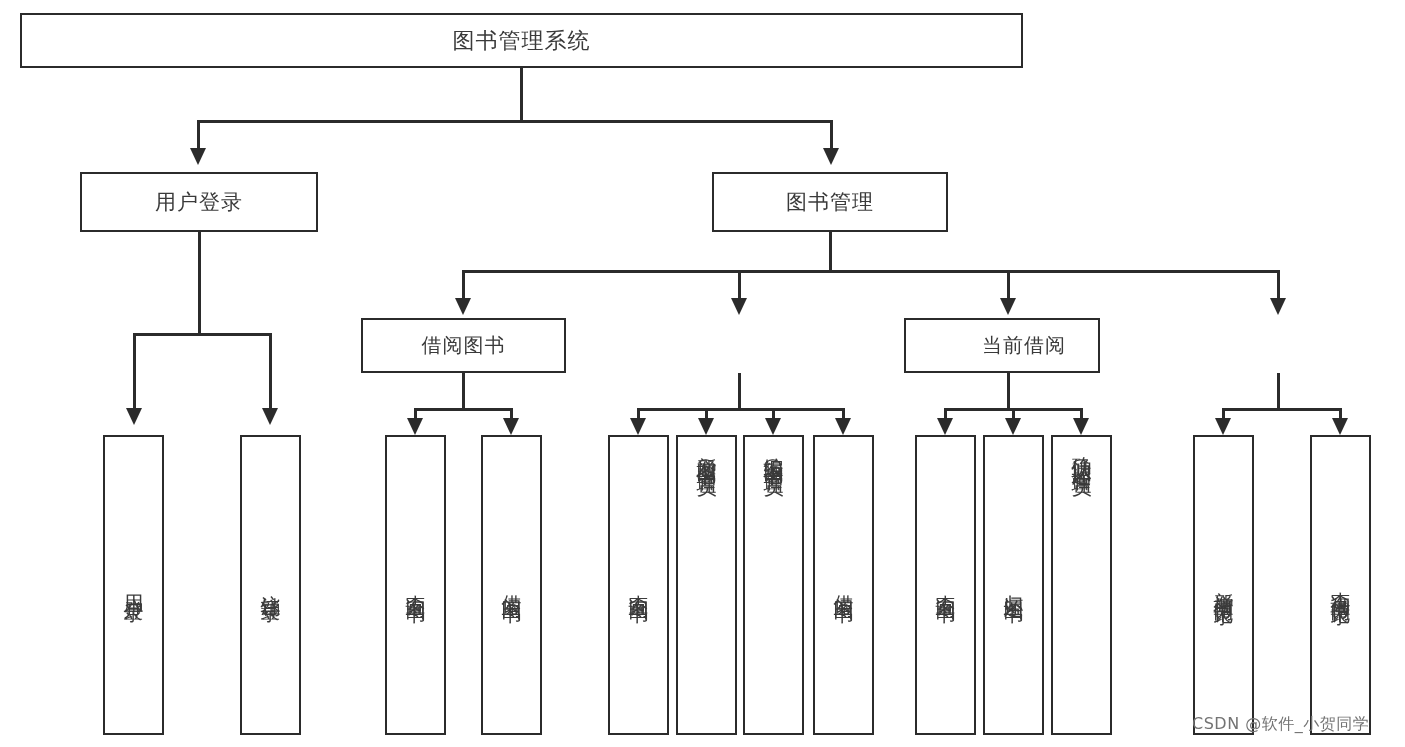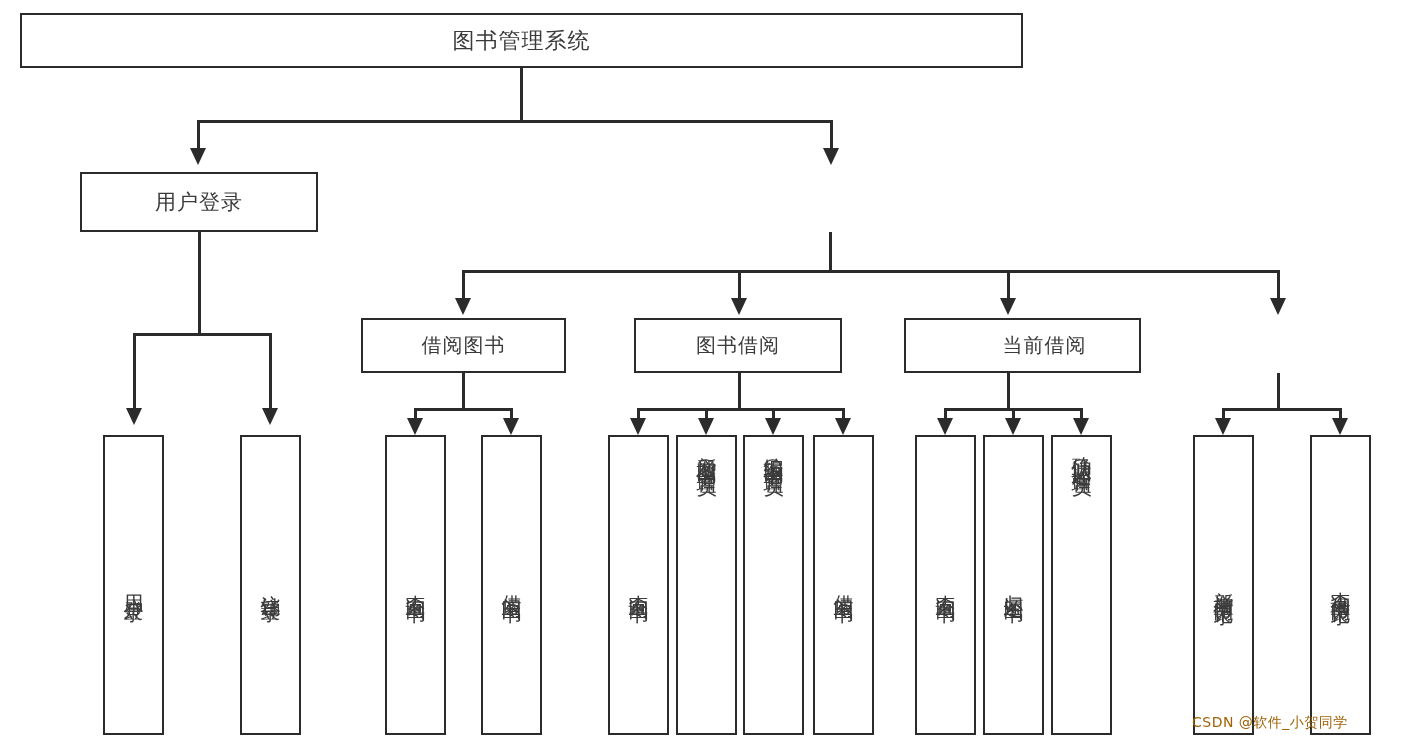--- a/index.html
+++ b/index.html
@@ -57,22 +57,22 @@
   .arrow {
     position: absolute;
     width: 0;
     height: 0;
     border-left: 8px solid transparent;
     border-right: 8px solid transparent;
     border-top: 17px solid #2b2b2b;
   }
   .watermark {
     position: absolute;
-    color: #a16207;
-    font-size: 14px;
+    color: #737373;
+    font-size: 16px;
     letter-spacing: 0.5px;
     white-space: nowrap;
     font-family: "DejaVu Sans", "Liberation Sans", sans-serif;
   }
 </style>
 </head>
 <body>
 
 <div id="canvas">
 
@@ -87,20 +87,23 @@
   <div class="vline" style="left:197px; top:120px; height:28px;"></div>
   <div class="arrow" style="left:190px; top:148px;"></div>
 
   <div class="vline" style="left:830px; top:120px; height:28px;"></div>
   <div class="arrow" style="left:823px; top:148px;"></div>
 
   <div class="node level1" style="left:80px; top:172px; width:238px; height:60px;">
     <span class="node-label">用户登录</span>
   </div>
 
+  <div class="node level1" style="left:712px; top:172px; width:236px; height:60px;">
+    <span class="node-label">图书管理</span>
+  </div>
 
   <div class="vline" style="left:198px; top:232px; height:101px;"></div>
   <div class="hline" style="left:133px; top:333px; width:138px;"></div>
   <div class="vline" style="left:133px; top:333px; height:75px;"></div>
   <div class="arrow" style="left:126px; top:408px;"></div>
   <div class="vline" style="left:269px; top:333px; height:75px;"></div>
   <div class="arrow" style="left:262px; top:408px;"></div>
 
   <div class="vline" style="left:829px; top:232px; height:38px;"></div>
   <div class="hline" style="left:462px; top:270px; width:818px;"></div>
@@ -109,24 +112,21 @@
   <div class="vline" style="left:738px; top:270px; height:28px;"></div>
   <div class="arrow" style="left:731px; top:298px;"></div>
   <div class="vline" style="left:1007px; top:270px; height:28px;"></div>
   <div class="arrow" style="left:1000px; top:298px;"></div>
   <div class="vline" style="left:1277px; top:270px; height:28px;"></div>
   <div class="arrow" style="left:1270px; top:298px;"></div>
 
   <div class="node level2" style="left:361px; top:318px; width:205px; height:55px;">
     <span class="node-label">借阅图书</span>
   </div>
-  <div class="node level2" style="left:634px; top:318px; width:208px; height:55px;">
-    <span class="node-label">图书借阅</span>
-  </div>
-  <div class="node level2" style="left:904px; top:318px; width:237px; height:55px;padding-left:44px;">
+  <div class="node level2" style="left:904px; top:318px; width:196px; height:55px;padding-left:44px;">
     <span class="node-label">当前借阅</span>
   </div>
 
   <div class="vline" style="left:462px; top:373px; height:35px;"></div>
   <div class="hline" style="left:414px; top:408px; width:99px;"></div>
   <div class="vline" style="left:414px; top:408px; height:12px;"></div>
   <div class="arrow" style="left:407px; top:418px;"></div>
   <div class="vline" style="left:510px; top:408px; height:12px;"></div>
   <div class="arrow" style="left:503px; top:418px;"></div>
 

